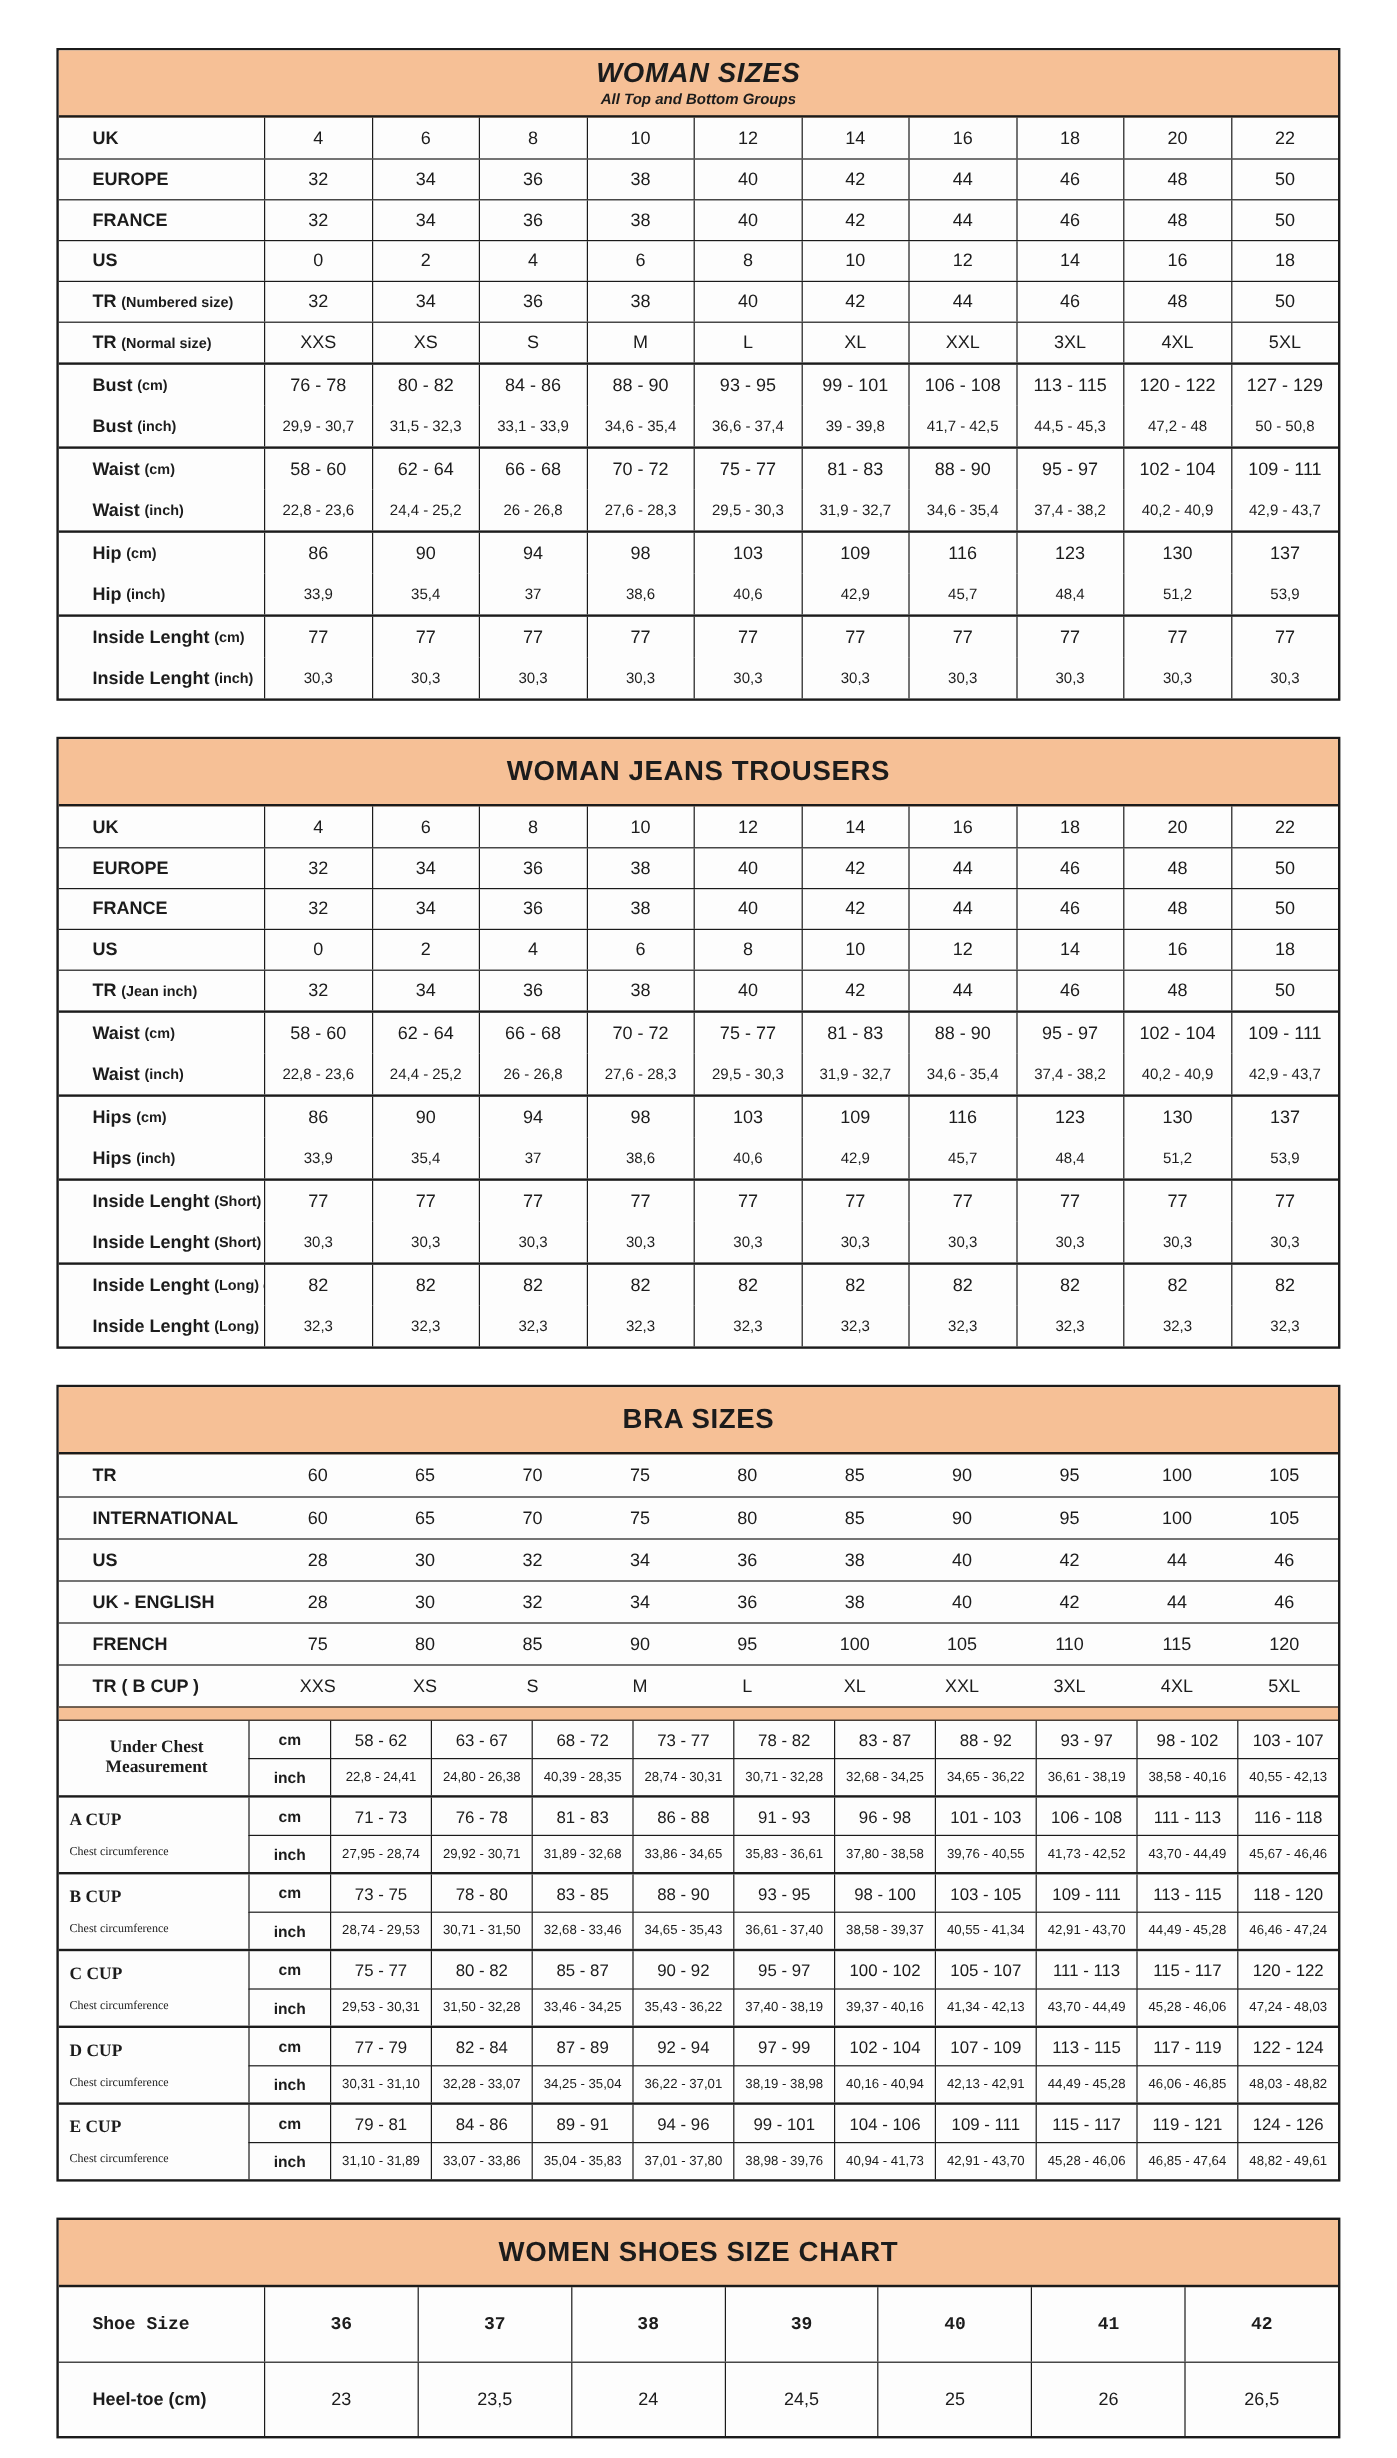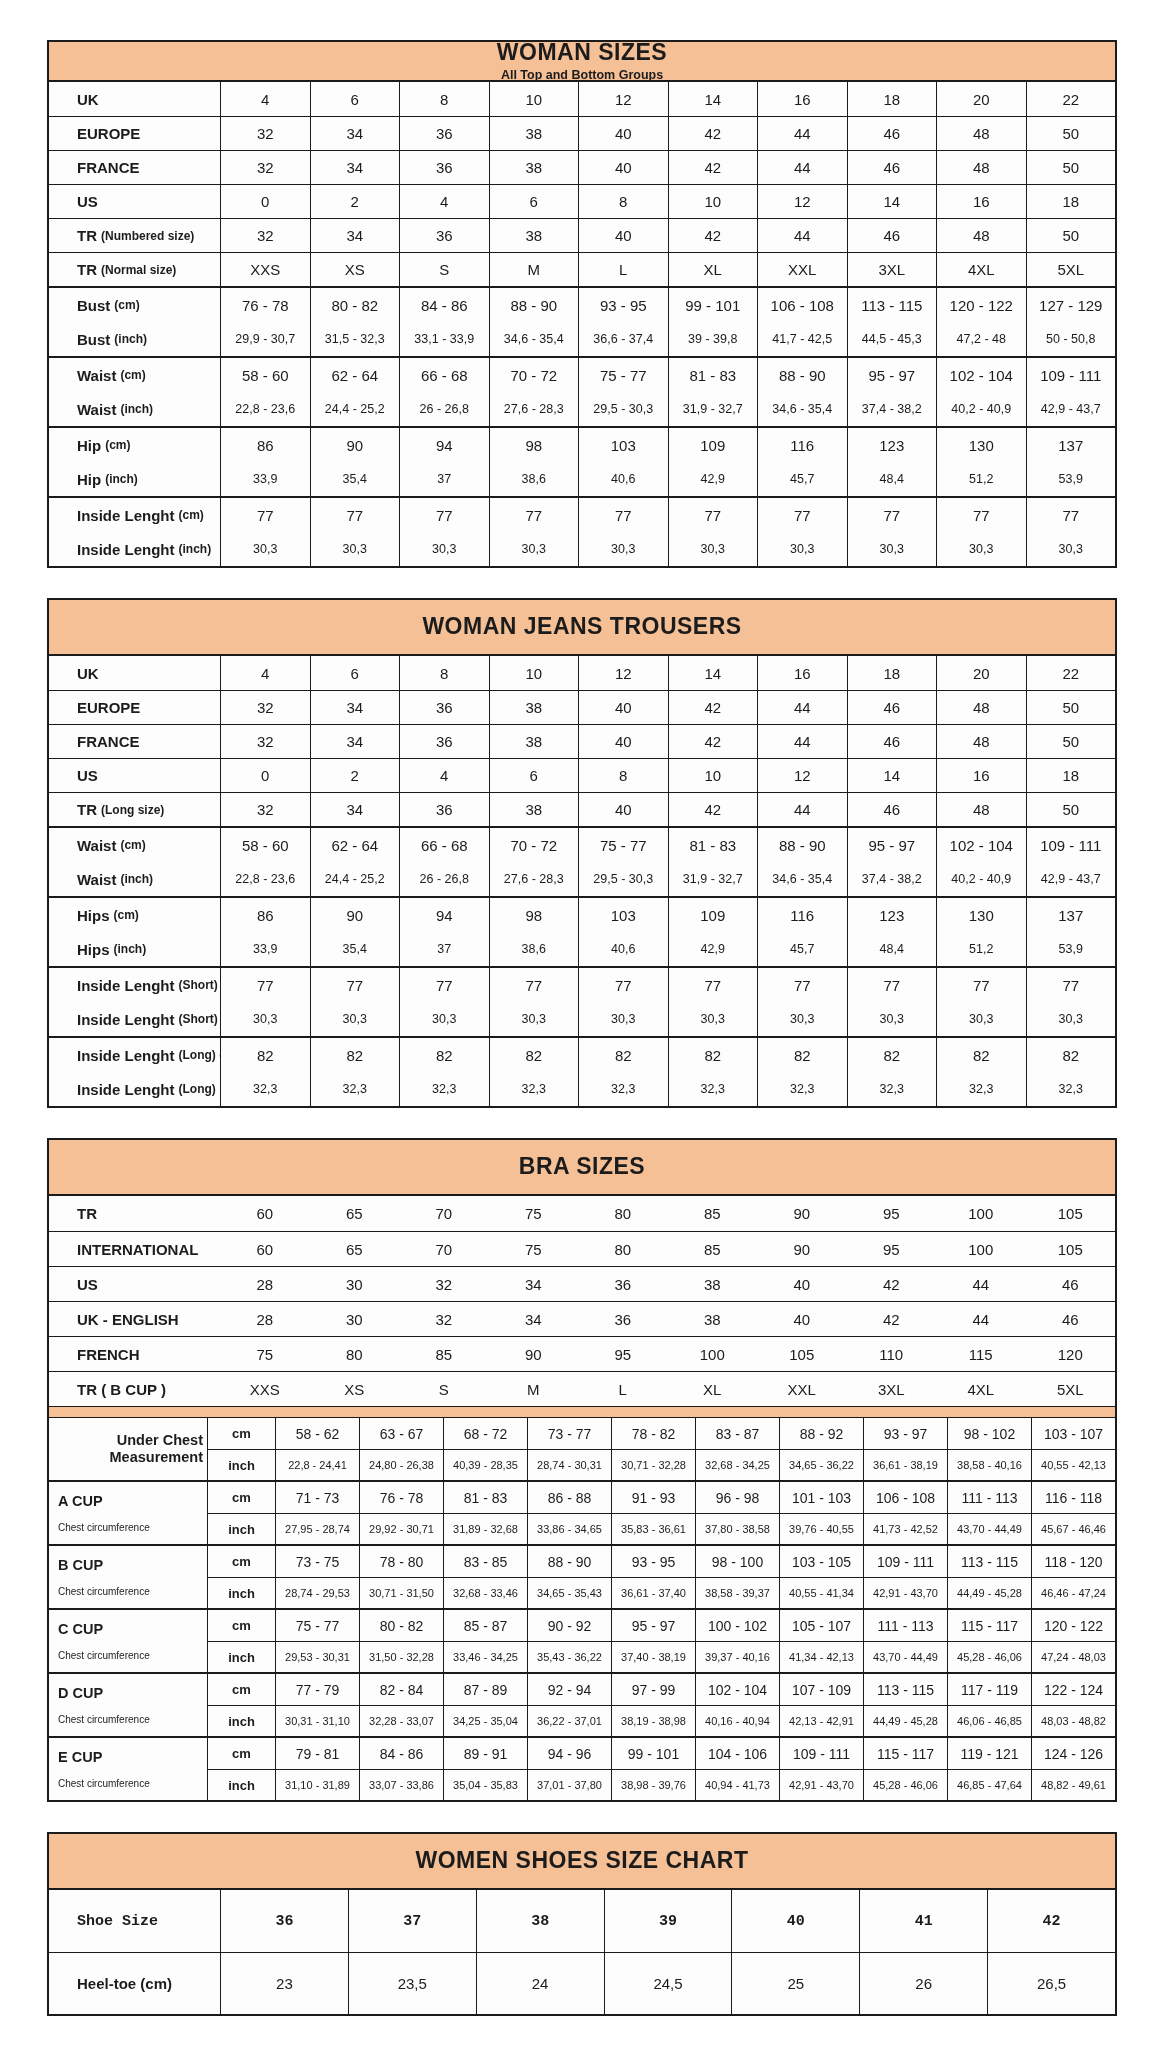--- a/index.html
+++ b/index.html
@@ -22,21 +22,21 @@
     background:var(--cell-bg);
     width:1070px;
   }
   .tbl + .tbl{margin-top:30px;}
   .thead{
     background:var(--peach);
     border-bottom:2px solid var(--line);
     display:flex;flex-direction:column;align-items:center;justify-content:center;
     text-align:center;
   }
-  .thead.tall{height:40px;}
+  .thead.tall{height:56px;font-style:italic;}
   .thead.short{height:56px;}
   .ttitle{font-weight:bold;font-size:23px;letter-spacing:.5px;line-height:1.1;}
   .tsub{font-weight:bold;font-size:12.5px;margin-top:2px;}
   
   .row{display:grid;grid-template-columns:var(--label-col) repeat(10,1fr);}
   .row.single{height:34px;border-top:1.5px solid var(--line);}
   .row.pair{grid-auto-rows:34px;border-top:2px solid var(--line);}
   .tbody > .row:first-child{border-top:none;}
   .cell{
     display:flex;align-items:center;justify-content:center;
@@ -53,21 +53,21 @@
   .bra-sep{height:12px;background:var(--peach);border-top:1.5px solid var(--line);border-bottom:1.5px solid var(--line);}
   
   .cgrp{display:grid;grid-template-columns:158px 68px repeat(10,1fr);grid-auto-rows:31px;border-top:2px solid var(--line);}
   .bra-grid > .cgrp:first-child{border-top:none;}
   .cgrp .cell{border-left:1.4px solid var(--line);font-size:14px;}
   .cgrp .cell.inchv{font-size:11px;}
   .cgrp .cell.bt{border-top:1.4px solid var(--line);}
   .cgrp .cuplbl{
     grid-row:1 / span 2;border-left:none;
     display:flex;flex-direction:column;align-items:flex-start;justify-content:center;
-    padding-left:9px;padding-right:4px;white-space:normal;text-align:right;
+    padding-left:9px;padding-right:4px;white-space:normal;text-align:center;font-family:Liberation Serif, serif;
   }
   .cgrp .cuplbl .t{font-weight:bold;font-size:14.5px;line-height:1.15;}
   .cgrp .cuplbl .s{font-size:10px;margin-top:13px;}
   .cgrp .unit{font-weight:bold;font-size:13px;}
   
   .srow{display:grid;grid-template-columns:var(--label-col) repeat(7,1fr);height:62px;border-top:1.6px solid var(--line);}
   .shoes-body > .srow:first-child{border-top:none;font-family:Liberation Mono, monospace;}
   .srow .cell.bold{font-weight:bold;}
 </style>
 </head>
@@ -357,21 +357,21 @@
           <div class="cell val">8</div>
           <div class="cell val">10</div>
           <div class="cell val">12</div>
           <div class="cell val">14</div>
           <div class="cell val">16</div>
           <div class="cell val">18</div>
         </div>
         <div class="row single">
           <div class="cell lab">
             <span class="lbl">TR</span>
-            <span class="note">(Long size)</span>
+            <span class="note">(Jean inch)</span>
           </div>
           <div class="cell val">32</div>
           <div class="cell val">34</div>
           <div class="cell val">36</div>
           <div class="cell val">38</div>
           <div class="cell val">40</div>
           <div class="cell val">42</div>
           <div class="cell val">44</div>
           <div class="cell val">46</div>
           <div class="cell val">48</div>

